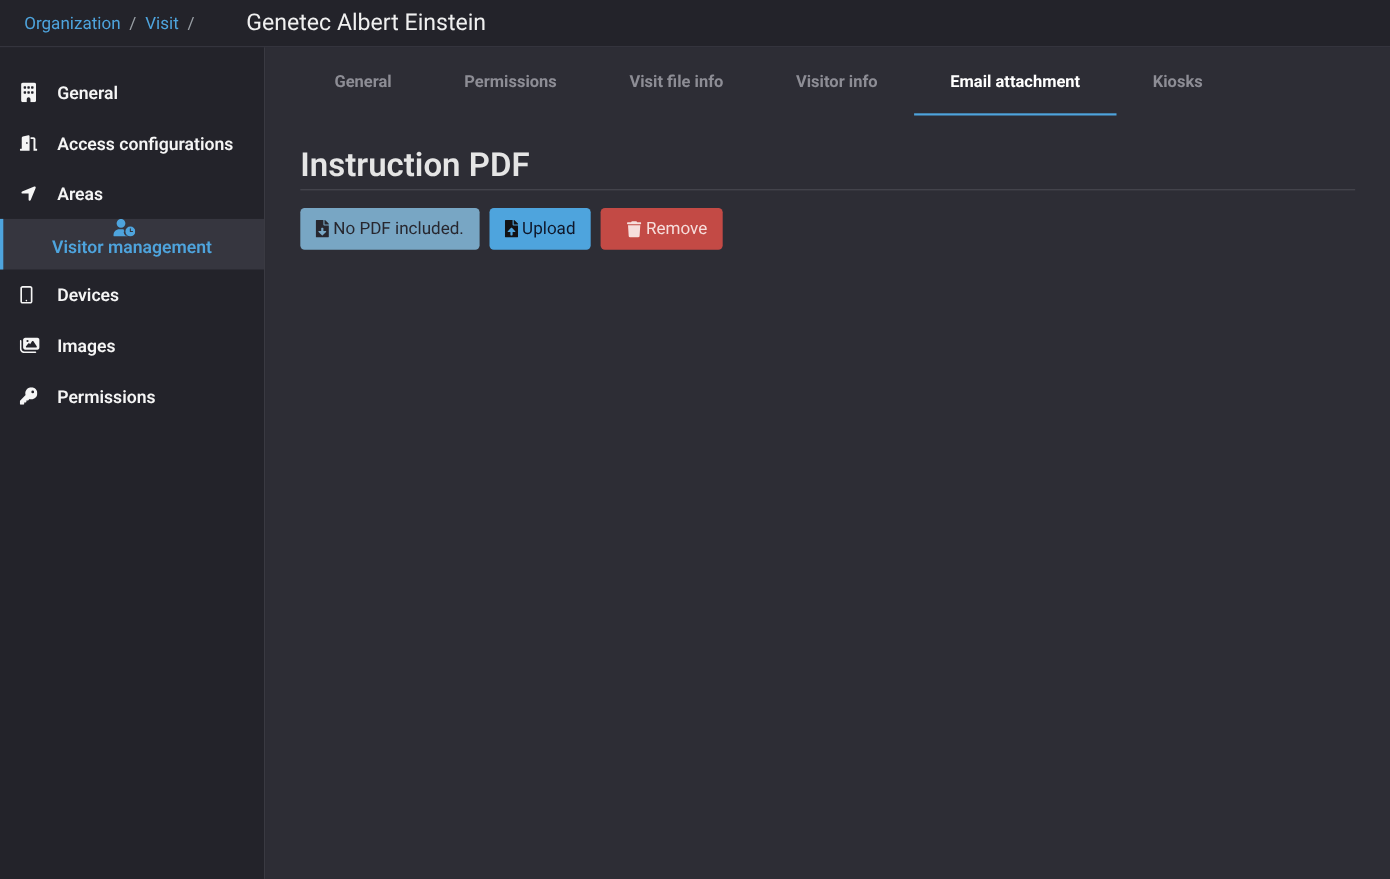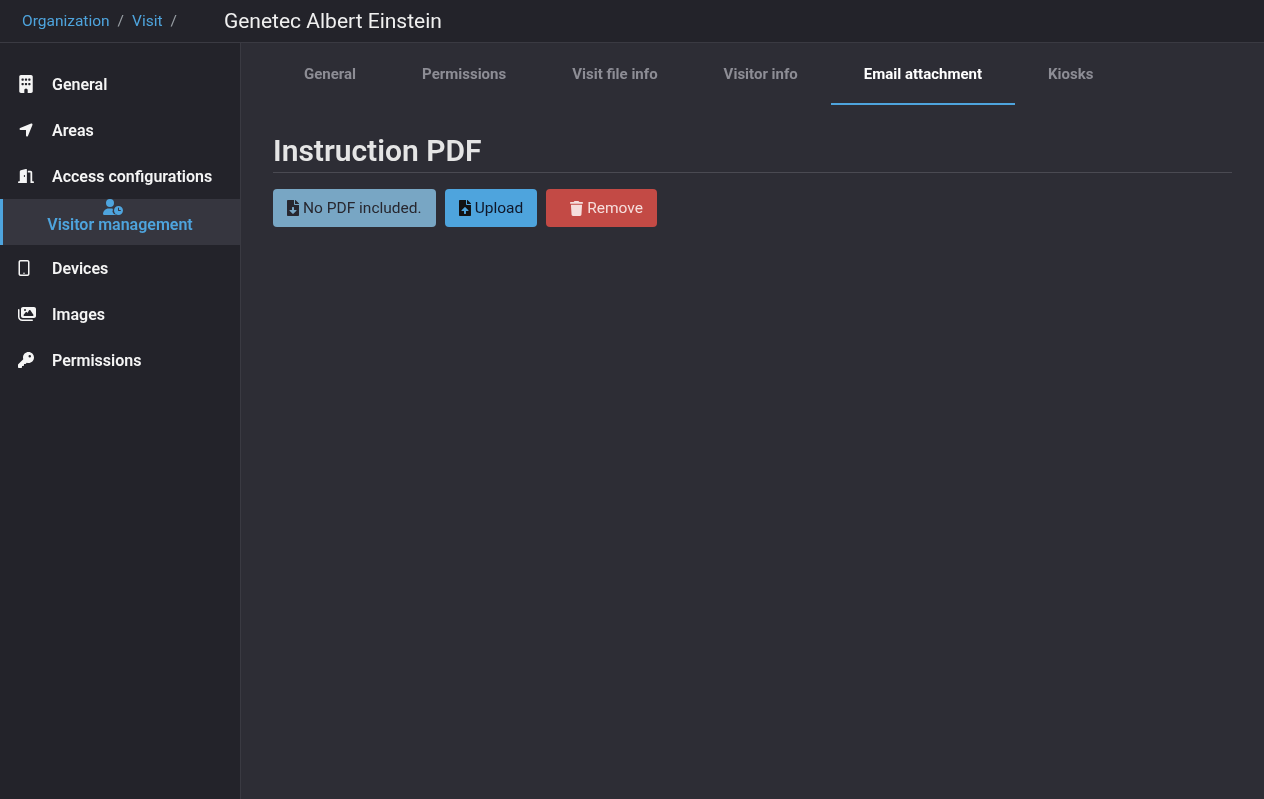--- a/index.html
+++ b/index.html
@@ -198,34 +198,34 @@
       <span class="icon">
         <svg width="16" height="18" viewBox="0 0 384 512">
             <path fill="currentColor" d="M48 0C21.5 0 0 21.5 0 48V464c0 26.5 21.5 48 48 48h96V432c0-26.5 21.5-48 48-48s48 21.5 48 48v80h96c26.5 0 48-21.5 48-48V48c0-26.5-21.5-48-48-48H48zM64 240c0-8.8 7.2-16 16-16h32c8.8 0 16 7.2 16 16v32c0 8.8-7.2 16-16 16H80c-8.8 0-16-7.2-16-16V240zm112-16h32c8.8 0 16 7.2 16 16v32c0 8.8-7.2 16-16 16H176c-8.8 0-16-7.2-16-16V240c0-8.8 7.2-16 16-16zm80 16c0-8.8 7.2-16 16-16h32c8.8 0 16 7.2 16 16v32c0 8.8-7.2 16-16 16H272c-8.8 0-16-7.2-16-16V240zM80 96h32c8.8 0 16 7.2 16 16v32c0 8.8-7.2 16-16 16H80c-8.8 0-16-7.2-16-16V112c0-8.8 7.2-16 16-16zm80 16c0-8.8 7.2-16 16-16h32c8.8 0 16 7.2 16 16v32c0 8.8-7.2 16-16 16H176c-8.8 0-16-7.2-16-16V112zM272 96h32c8.8 0 16 7.2 16 16v32c0 8.8-7.2 16-16 16H272c-8.8 0-16-7.2-16-16V112c0-8.8 7.2-16 16-16z"></path>
           </svg>
       </span>
       <span>General</span>
     </div>
 
     <div class="sidebar-item">
       <span class="icon">
+        <svg width="16" height="18" viewBox="0 0 576 512">
+            <path fill="currentColor" d="M320 32c0-9.9-4.5-19.2-12.3-25.2S289.8-1.4 280.2 1l-179.9 45C79 51.3 64 70.5 64 92.5V448H32c-17.7 0-32 14.3-32 32s14.3 32 32 32H96 288h32V480 32zM256 256c0 17.7-10.7 32-24 32s-24-14.3-24-32s10.7-32 24-32s24 14.3 24 32zm96-128h96V480v32h32H544c17.7 0 32-14.3 32-32s-14.3-32-32-32H512V128c0-35.3-28.7-64-64-64H352v64z"></path>
+          </svg>
+      </span>
+      <span>Access configurations</span>
+    </div>
+
+    <div class="sidebar-item">
+      <span class="icon">
         <svg width="16" height="16" viewBox="0 0 448 512">
             <path fill="currentColor" d="M429.6 92.1c4.9-11.9 2.1-25.6-7-34.7s-22.8-11.9-34.7-7l-352 144c-14.2 5.8-22.2 20.8-19.3 35.8s16.1 25.8 31.4 25.8H224V432c0 15.3 10.8 28.4 25.8 31.4s30-5.1 35.8-19.3l144-352z"></path>
           </svg>
       </span>
       <span>Areas</span>
-    </div>
-
-    <div class="sidebar-item">
-      <span class="icon">
-        <svg width="16" height="18" viewBox="0 0 576 512">
-            <path fill="currentColor" d="M320 32c0-9.9-4.5-19.2-12.3-25.2S289.8-1.4 280.2 1l-179.9 45C79 51.3 64 70.5 64 92.5V448H32c-17.7 0-32 14.3-32 32s14.3 32 32 32H96 288h32V480 32zM256 256c0 17.7-10.7 32-24 32s-24-14.3-24-32s10.7-32 24-32s24 14.3 24 32zm96-128h96V480v32h32H544c17.7 0 32-14.3 32-32s-14.3-32-32-32H512V128c0-35.3-28.7-64-64-64H352v64z"></path>
-          </svg>
-      </span>
-      <span>Access configurations</span>
     </div>
 
     <div class="sidebar-item active">
       <span class="icon">
         <svg width="20" height="16" viewBox="0 0 640 512">
             <path fill="currentColor" d="M224 0a128 128 0 1 1 0 256A128 128 0 1 1 224 0zM178.3 304h91.4c11.8 0 23.4 1.2 34.5 3.3c-2.1 18.5 7.4 35.6 21.8 44.8c-16.6 10.6-26.7 31.6-20 53.3c4 12.9 9.4 25.5 16.4 37.6s15.2 23.1 24.4 33c15.7 16.9 39.6 18.4 57.2 8.7v.9c0 9.2 2.7 18.5 7.9 26.3H29.7C13.3 512 0 498.7 0 482.3C0 383.8 79.8 304 178.3 304zM496 224a144 144 0 1 1 0 288 144 144 0 1 1 0-288zm0 48c-8.8 0-16 7.2-16 16v80c0 8.8 7.2 16 16 16h64c8.8 0 16-7.2 16-16s-7.2-16-16-16H512V288c0-8.8-7.2-16-16-16z"></path>
           </svg>
       </span>
       <span>Visitor management</span>
     </div>

